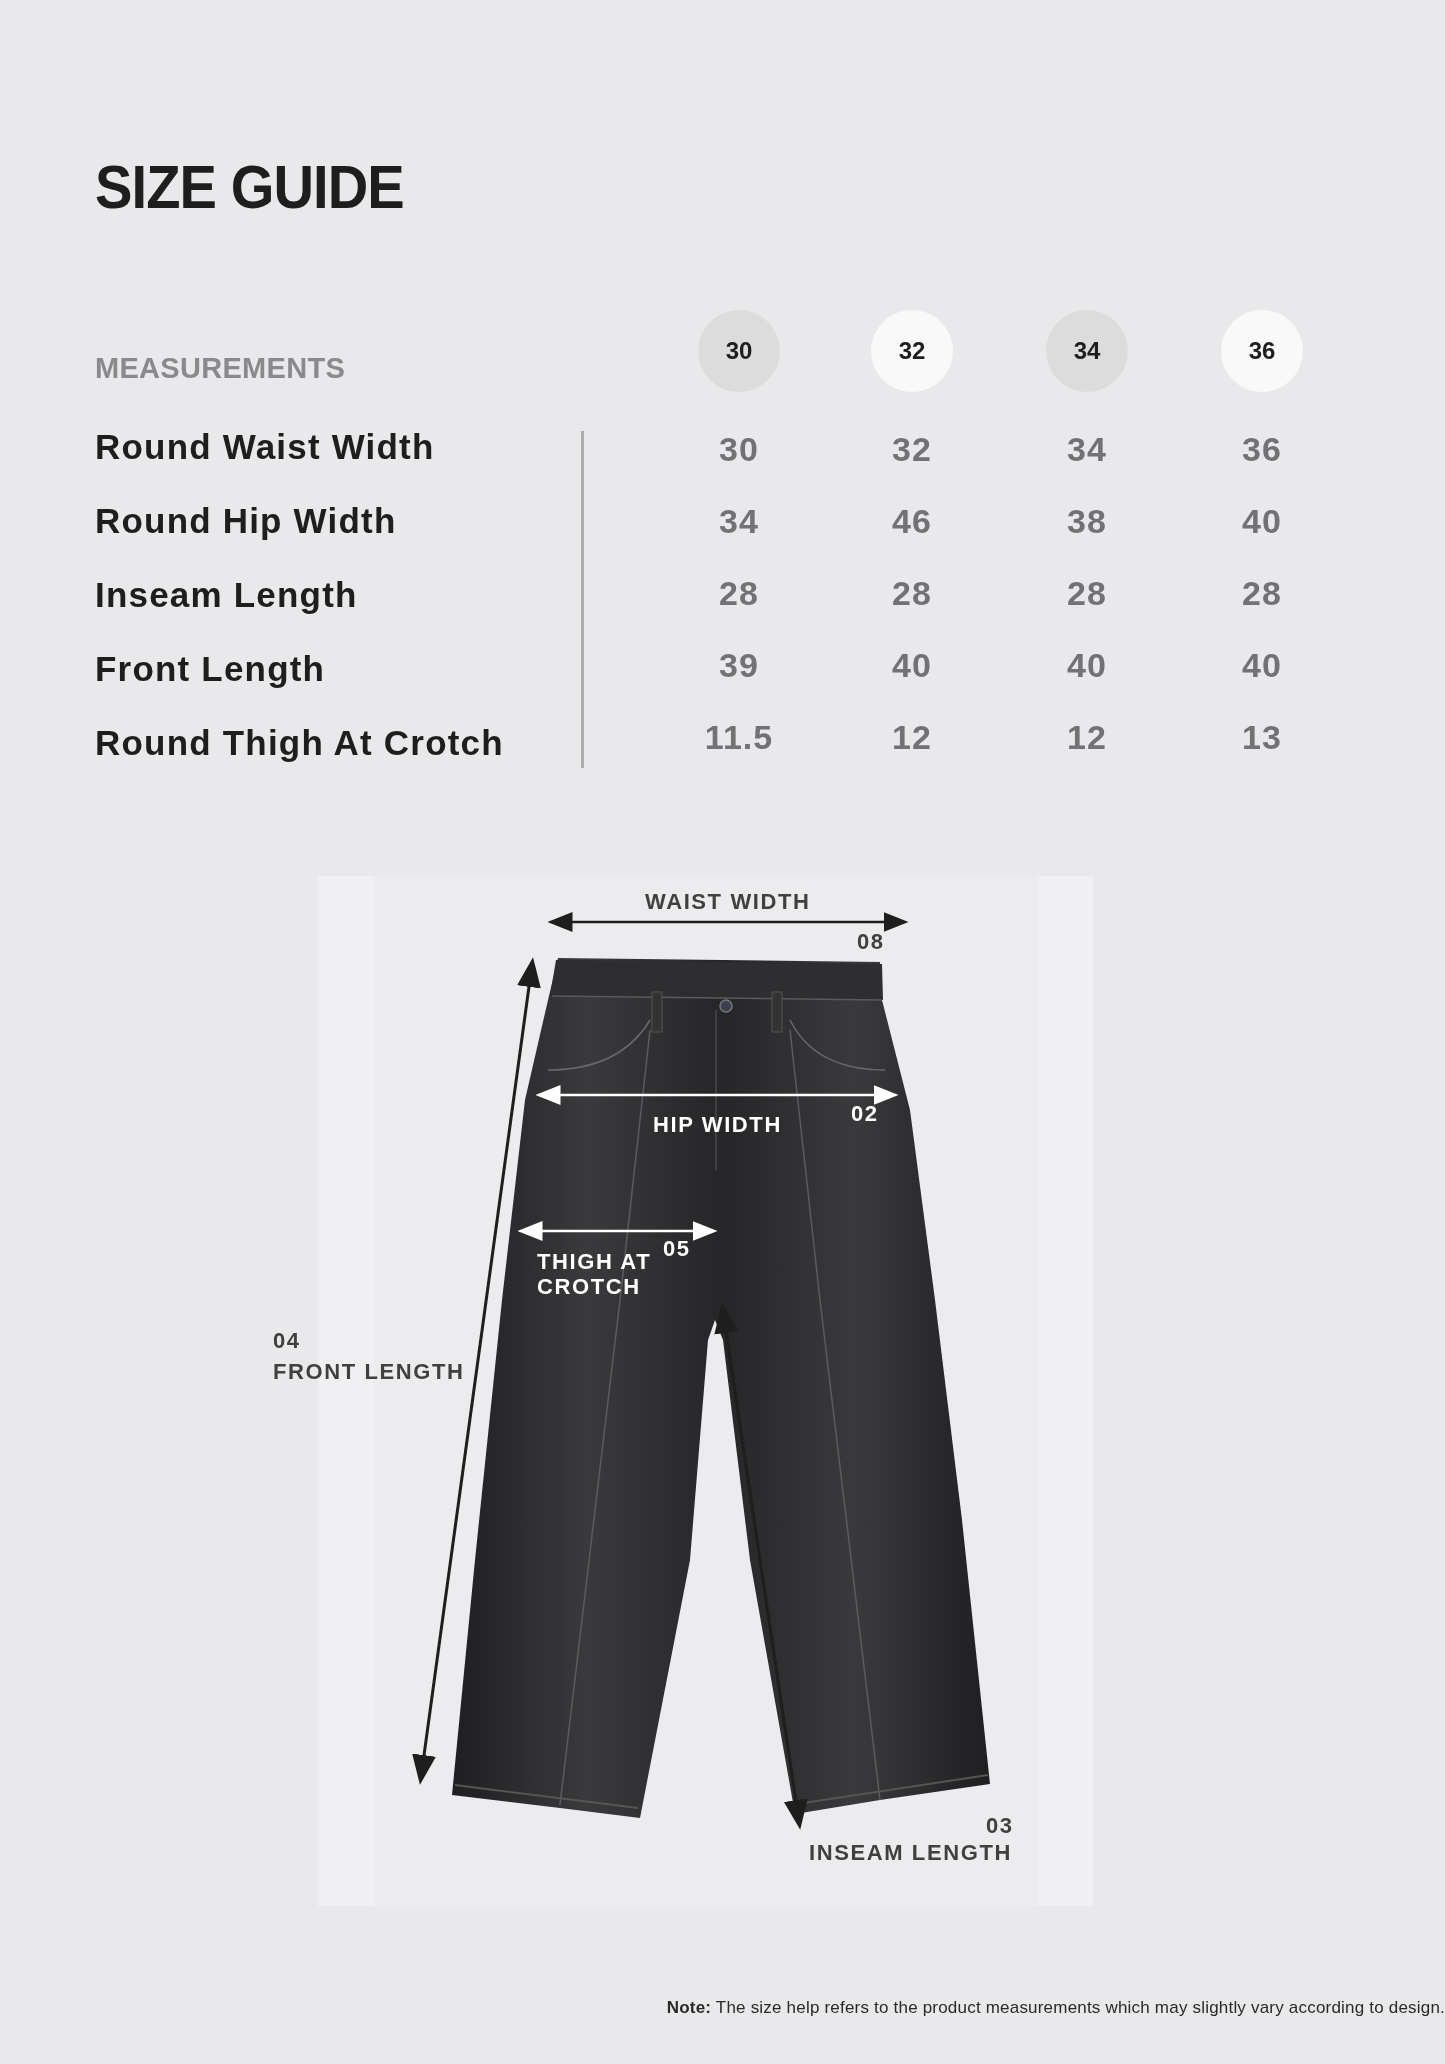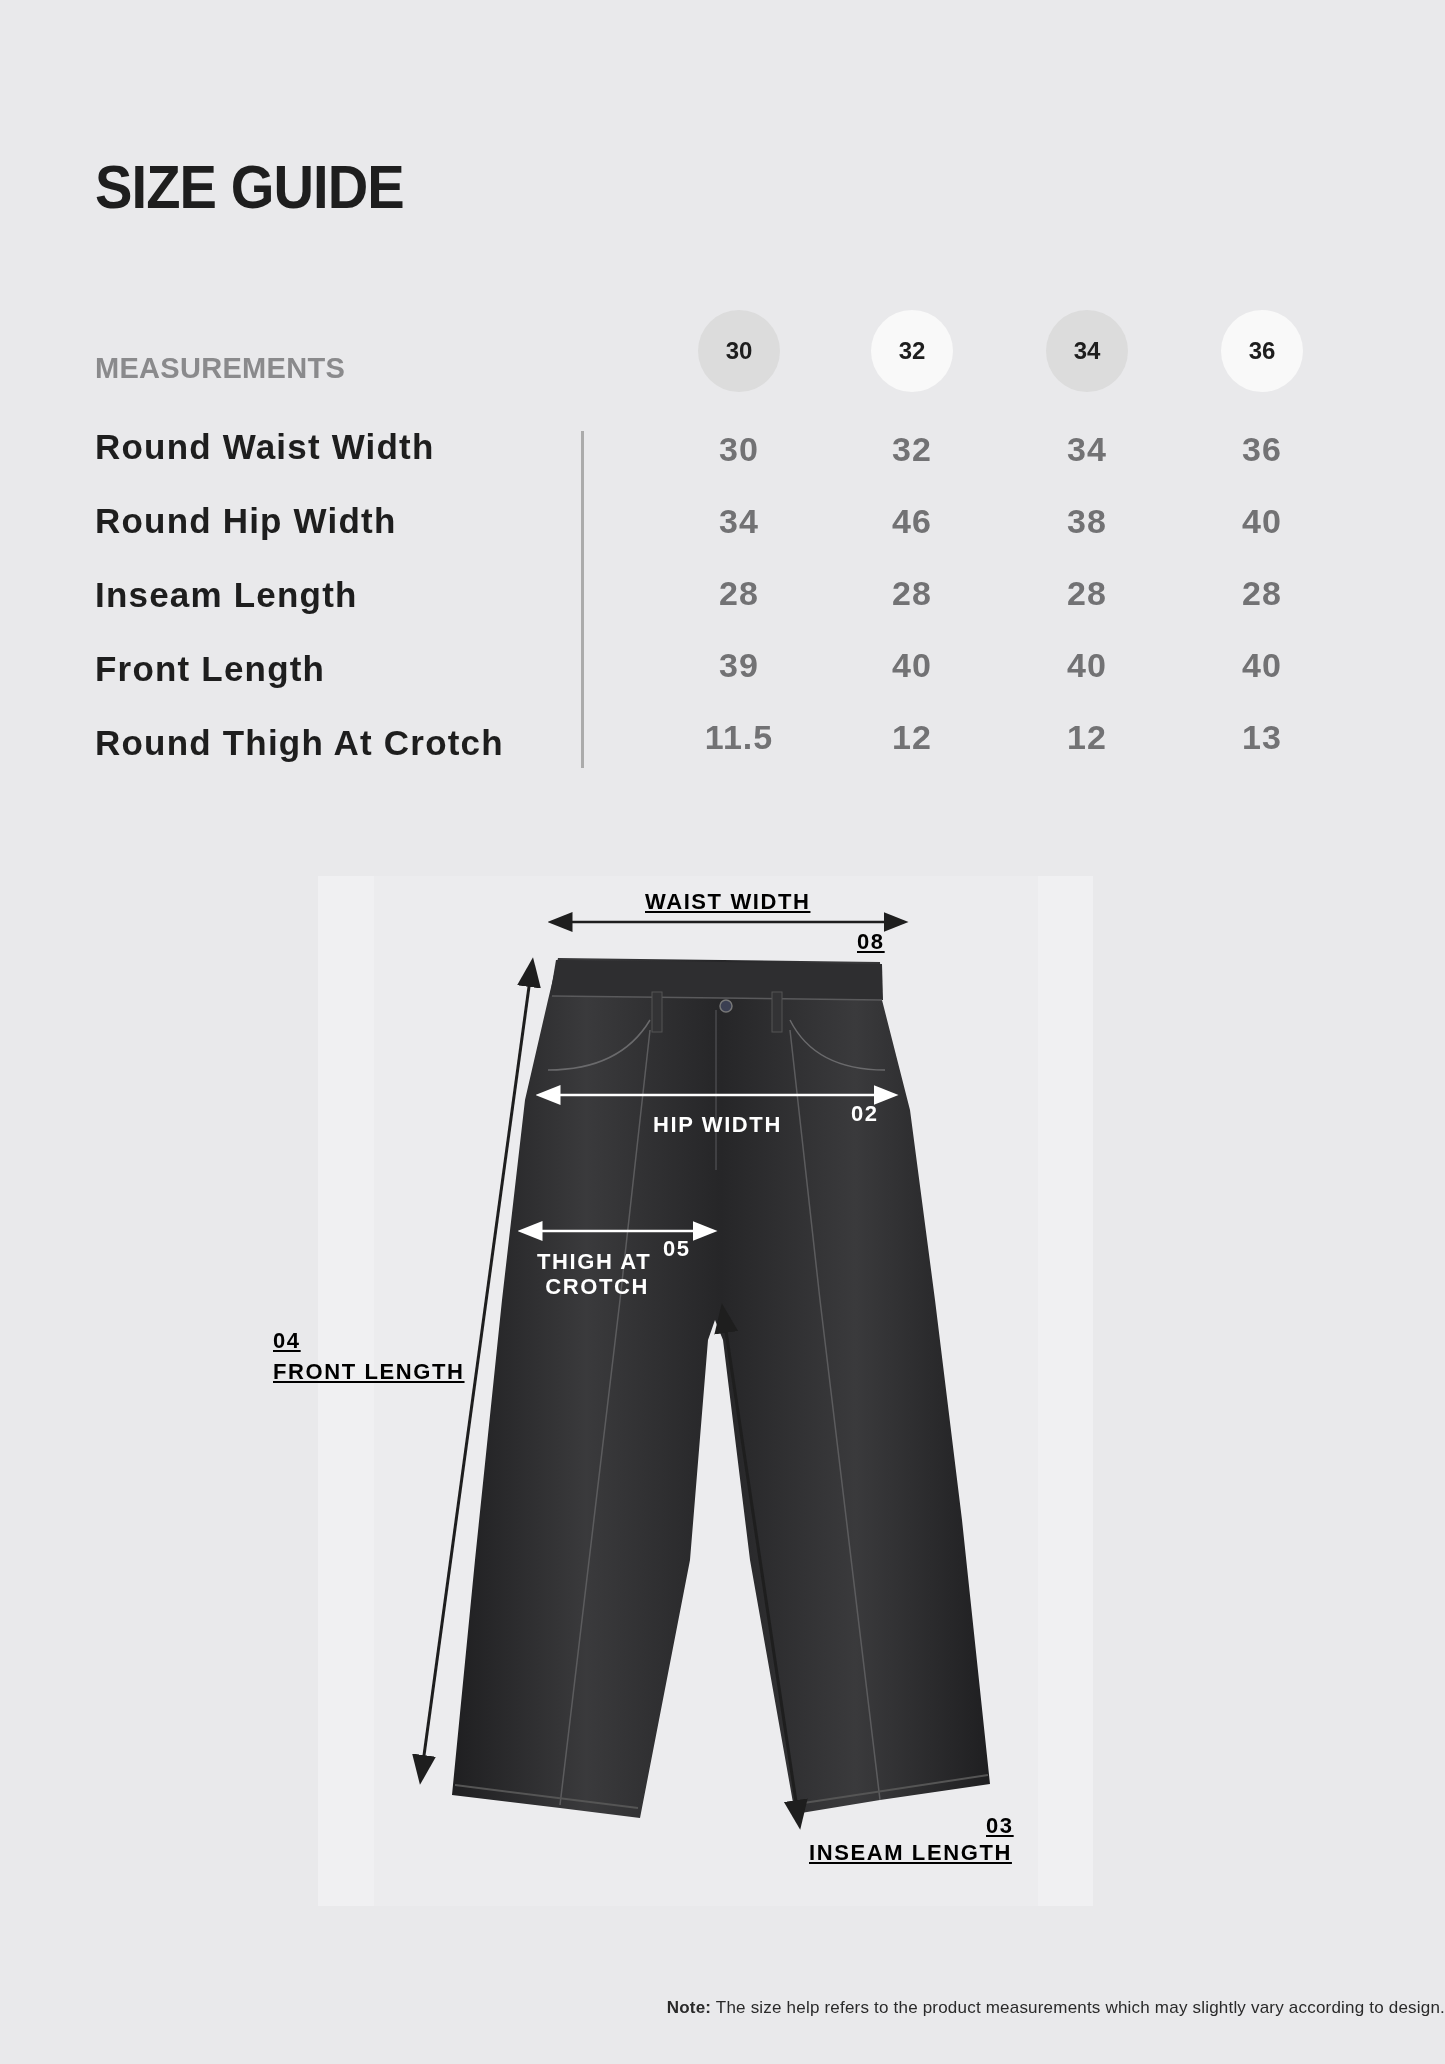--- a/index.html
+++ b/index.html
@@ -43,21 +43,21 @@
   .photo-bg {
     position: absolute; left: 318px; top: 876px; width: 775px; height: 1030px;
     background: linear-gradient(90deg, #f0f0f2 0px, #f0f0f2 56px, #ececee 56px, #ececee 720px, #f0f0f2 720px);
   }
   .jeans-svg { position: absolute; left: 0; top: 0; }
 
   .diag-label {
     position: absolute; font-size: 22px; font-weight: 700; letter-spacing: 1.6px;
     white-space: nowrap; line-height: 1.15;
   }
-  .diag-label.dark { color: #000000; text-decoration: underline; }
+  .diag-label.dark { color: #404040; }
   .diag-label.light { color: #ffffff; }
 
   .note {
     position: absolute; left: 0; width: 1445px; top: 1998px; text-align: right;
     font-size: 17px; color: #2a2a2a; letter-spacing: 0.2px; padding-left: 9px;
   }
   .note b { font-weight: 700; }
 </style>
 </head>
 <body>
@@ -170,21 +170,21 @@
   <line x1="724" y1="1318" x2="798" y2="1815" stroke="#1e1e1e" stroke-width="3" marker-start="url(#ahDark)" marker-end="url(#ahDark)"></line>
 </svg>
 
 <div class="diag-label dark" style="left:645px;top:889px">WAIST WIDTH</div>
 <div class="diag-label dark" style="left:857px;top:929px">08</div>
 
 <div class="diag-label light" style="left:653px;top:1112px">HIP WIDTH</div>
 <div class="diag-label light" style="left:851px;top:1101px">02</div>
 
 <div class="diag-label light" style="left:663px;top:1236px">05</div>
-<div class="diag-label light" style="left:537px;top:1249px;text-align:right;width:112px">
+<div class="diag-label light" style="left:537px;top:1249px;text-align:left;width:112px">
   <div>THIGH AT</div>
   <div>CROTCH</div>
 </div>
 
 <div class="diag-label dark" style="left:273px;top:1328px">04</div>
 <div class="diag-label dark" style="left:273px;top:1359px">FRONT LENGTH</div>
 
 <div class="diag-label dark" style="left:986px;top:1813px">03</div>
 <div class="diag-label dark" style="left:809px;top:1840px">INSEAM LENGTH</div>
 

